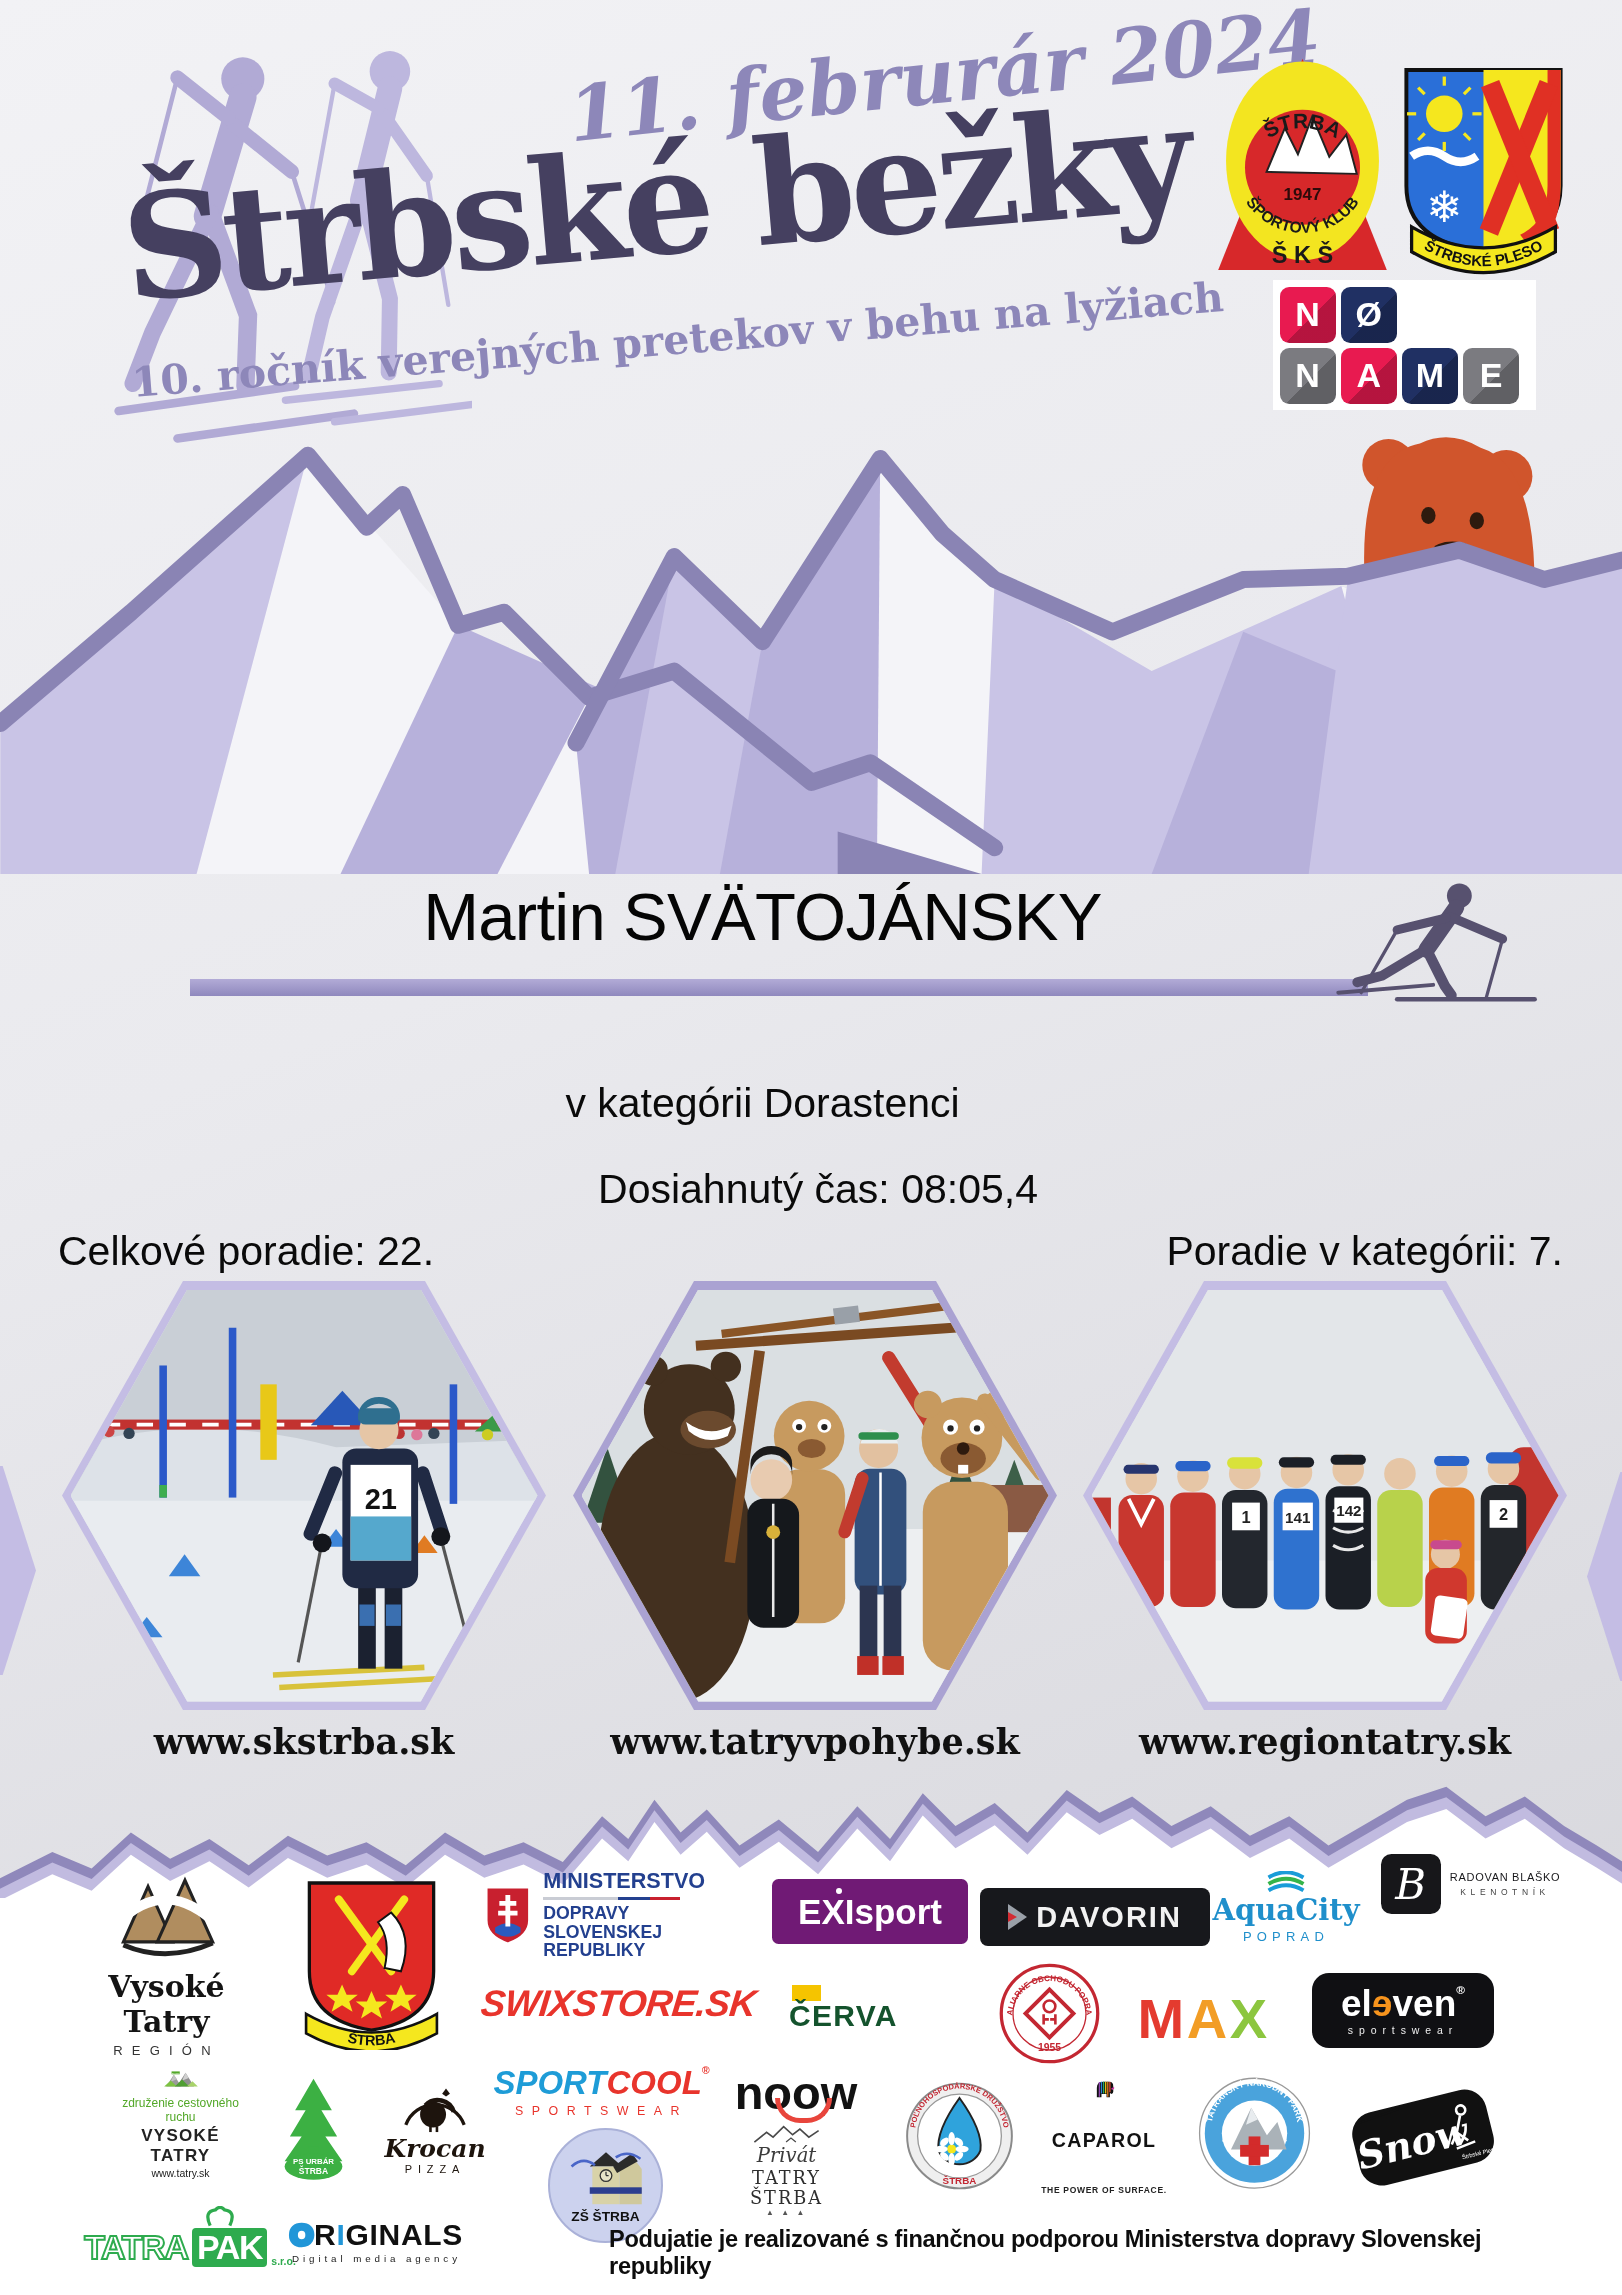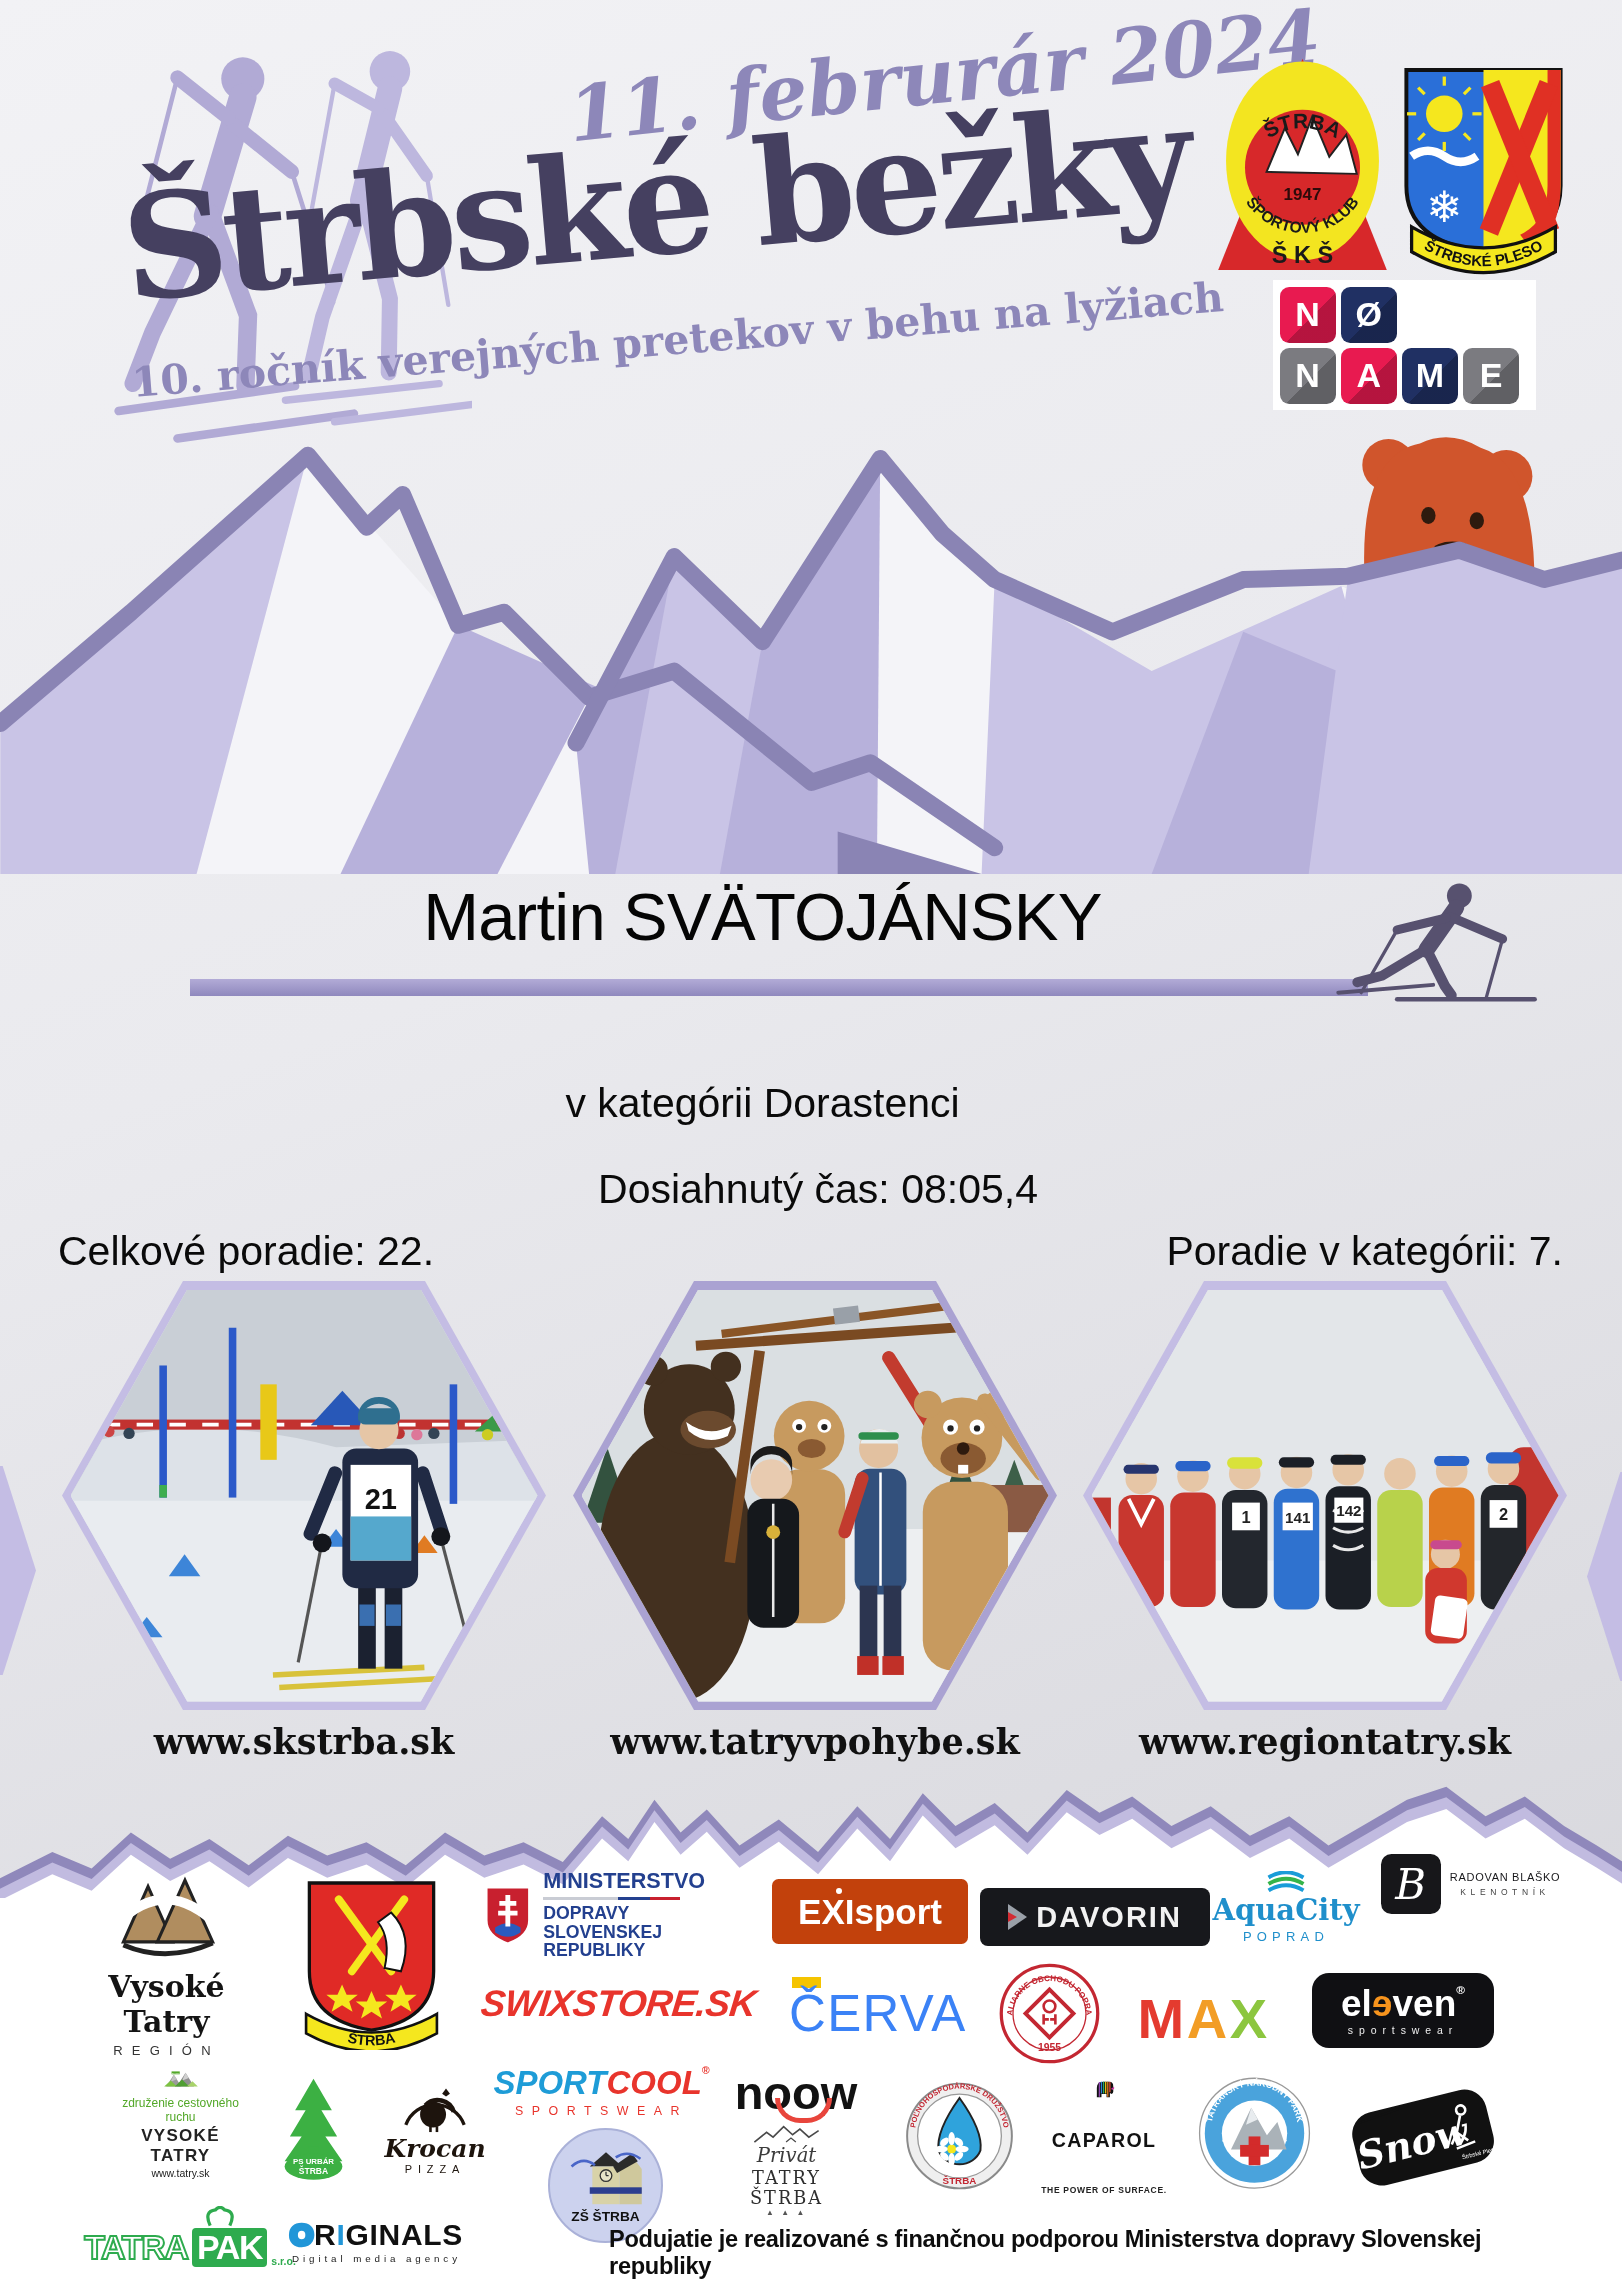--- a/index.html
+++ b/index.html
@@ -49,39 +49,39 @@
   .logo{display:flex;flex-direction:column;align-items:center;justify-content:center;text-align:center;}
   #footer-note{left:609px;top:2226px;width:910px;font-size:23.6px;font-weight:700;color:#0d0d0d;letter-spacing:-0.3px;}
   
   #lg-vt .vt-name{font-family:"DejaVu Serif",serif;font-size:30px;font-weight:700;color:#141414;margin-top:2.6px;}
   #lg-vt .vt-sub{font-size:13px;letter-spacing:9.2px;color:#333;margin-top:3.9px;}
   #lg-min{flex-direction:row;gap:10.5px;align-items:center;}
   .min-txt{text-align:left;color:#23408f;line-height:1.05;}
   .min-l1{font-size:21.6px;font-weight:700;}
   .min-rule{width:137px;height:3.3px;margin:3.9px 0;background:linear-gradient(90deg,#c9ccd4 0 55%,#23408f 55% 78%,#c8202f 78%);}
   .min-l2,.min-l3{font-size:17.7px;font-weight:700;}
-  #lg-exi{background:#c2410c;border-radius:6.5px;color:#fff;}
+  #lg-exi{background:#701a75;border-radius:6.5px;color:#fff;}
   #lg-exi .exi{font-size:35px;font-weight:800;position:relative;}
   #lg-exi .exi i{position:absolute;left:38px;top:-3.9px;width:5.9px;height:5.9px;border-radius:50%;background:#fff;}
   #lg-dav{background:#17181c;border-radius:7.9px;flex-direction:row;gap:9.2px;}
   .dav-play{width:0;height:0;border-left:19.6px solid #9aa0a8;border-top:13px solid transparent;border-bottom:13px solid transparent;position:relative;}
   .dav-play:after{content:"";position:absolute;left:-19.6px;top:-5.2px;border-left:9.2px solid #d32b32;border-top:5.2px solid transparent;border-bottom:5.2px solid transparent;}
   #lg-dav .dav-name{color:#f2f2f2;font-size:29px;font-weight:700;letter-spacing:2px;}
   #lg-aqua{color:#1f8fcb;}
   .aqua-name{font-family:"DejaVu Serif",serif;font-size:29px;font-weight:700;}
   .aqua-sub{font-size:13px;letter-spacing:5.2px;margin-top:1.3px;}
   #lg-bla{flex-direction:row;gap:9.2px;}
   .bla-sq{width:60px;height:60px;background:#17171a;border-radius:10.5px;color:#fff;
         font-family:"DejaVu Serif",serif;font-style:italic;font-size:42px;display:flex;align-items:center;justify-content:center;}
   .bla-name{font-family:Liberation Sans, sans-serif;font-size:11px;color:#17171a;letter-spacing:0.7px;}
   .bla-sub{font-size:8.5px;letter-spacing:4.6px;color:#444;margin-top:3.9px;}
   #lg-swix .swix{font-size:37px;font-weight:800;font-style:italic;color:#e8342c;letter-spacing:-0.7px;transform:skewX(-6deg);}
   #lg-cerva{align-items:flex-start;}
   .cerva-yel{width:29px;height:15.7px;background:#f5c400;margin-left:2.6px;}
-  .cerva-name{font-size:51px;font-weight:400;color:#3b82f6;letter-spacing:1.3px;line-height:1;}
+  .cerva-name{font-size:30px;font-weight:700;color:#14532d;letter-spacing:1.3px;line-height:1;}
   .max-m{color:#e43b2f;} .max-a{color:#f29d26;} .max-x{color:#8cc63f;}
   #lg-max{font-size:56px;font-weight:900;letter-spacing:2.6px;flex-direction:row;}
   #lg-eleven{background:#101013;border-radius:17px;color:#fff;}
   .elv-line{font-size:37px;font-weight:800;line-height:1;}
   .elv-e{display:inline-block;transform:scaleX(-1);color:#f7941d;}
   .elv-reg{font-size:11.8px;vertical-align:top;}
   .elv-sub{font-size:10.5px;letter-spacing:5.9px;margin-top:2.6px;color:#eee;}
   #lg-sc .sc-line{font-size:33px;font-weight:800;font-style:italic;}
   .sc-sport{color:#1e9cd7;} .sc-cool{color:#e8342c;} .sc-reg{font-size:10.5px;color:#e8342c;vertical-align:top;}
   .sc-sub{font-size:12.4px;letter-spacing:8.5px;color:#e8342c;margin-top:2.6px;}

